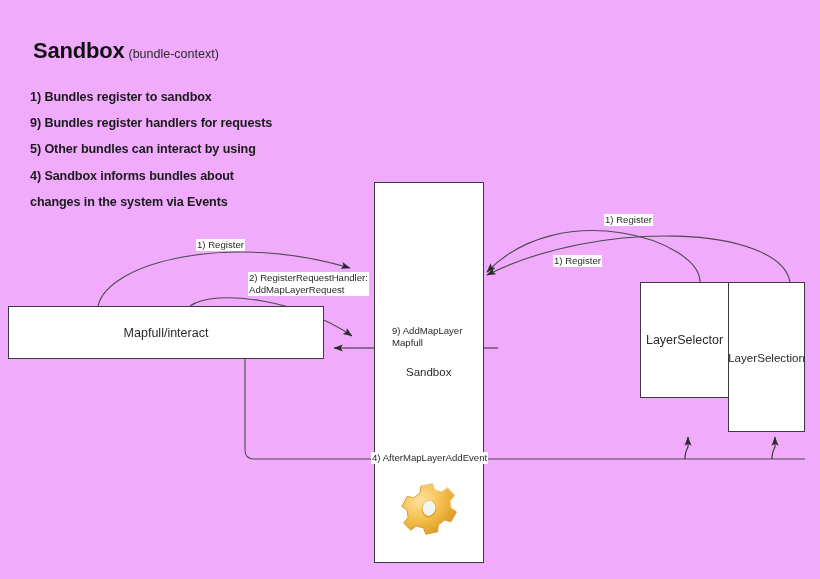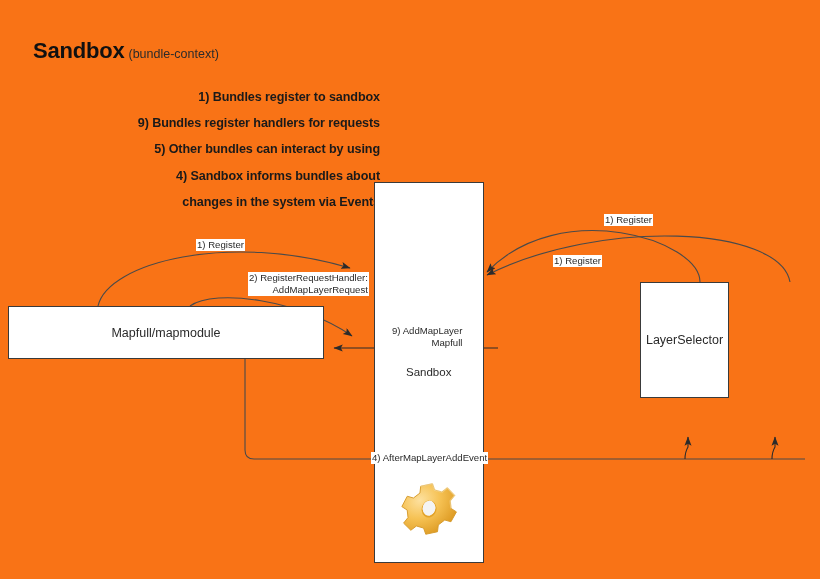--- a/index.html
+++ b/index.html
@@ -4,21 +4,21 @@
 <style>
   html, body {
     margin: 0;
     padding: 0;
     background: #f4f4f4;
   }
   #canvas {
     position: relative;
     width: 820px;
     height: 579px;
-    background: #f97316;
+    background: #f0abfc;
     font-family: "Liberation Sans", sans-serif;
     overflow: hidden;
   }
   svg.layer {
     position: absolute;
     left: 0;
     top: 0;
     width: 820px;
     height: 579px;
     pointer-events: none;
@@ -47,43 +47,42 @@
     color: #111;
     letter-spacing: -0.2px;
   }
   .title-sub {
     font-size: 12.5px;
     color: #2b2b2b;
     margin-left: 4px;
   }
   .bullets {
     position: absolute;
-    left: 50px;
+    left: 30px;
     top: 84px;
     width: 330px;
-    text-align: right;
   }
   .bullet-line {
     font-size: 12.6px;
     font-weight: bold;
     color: #1a1a1a;
     line-height: 26.2px;
     white-space: nowrap;
     letter-spacing: -0.1px;
   }
   .edge-label {
     position: absolute;
     background: #ffffff;
     color: #2a2a2a;
     font-size: 9.6px;
     font-family: "Liberation Sans", sans-serif;
     white-space: nowrap;
     line-height: 12px;
     padding: 0 1px;
-    text-align: right;
+    text-align: left;
   }
   .sandbox-caption {
     position: absolute;
     font-size: 11.5px;
     color: #2a2a2a;
     white-space: nowrap;
   }
   .gear-wrap {
     position: absolute;
     left: 398px;
@@ -133,29 +132,32 @@
 
     <path d="M790,282 C780,226 600,218 487,275" fill="none" stroke="#4a4a4a" stroke-width="1.1" marker-end="url(#arrow)"></path>
 
     <path d="M245,359 L245,450 Q245,459 254,459 L805,459" fill="none" stroke="#4a4a4a" stroke-width="1.1"></path>
 
     <path d="M685,459 Q685,452 688,447 L688,437" fill="none" stroke="#2b2b2b" stroke-width="1.1" marker-end="url(#arrow)"></path>
     <path d="M772,459 Q772,452 775,447 L775,437" fill="none" stroke="#2b2b2b" stroke-width="1.1" marker-end="url(#arrow)"></path>
   </svg>
 
   <div class="box" style="left:8px; top:306px; width:316px; height:53px;">
-    <span>Mapfull/mapmodule</span>
+    <span>Mapfull/interact</span>
   </div>
 
   <div class="box" style="left:374px; top:182px; width:110px; height:381px;"></div>
 
   <div class="box" style="left:640px; top:282px; width:89px; height:116px;">
     <span>LayerSelector</span>
   </div>
 
+  <div class="box" style="left:728px; top:282px; width:77px; height:150px; font-size:11.6px;">
+    <span>LayerSelection</span>
+  </div>
 
   <div class="sandbox-caption" style="left:406px; top:366px;">Sandbox</div>
 
   <div class="edge-label" style="left:196px; top:239px;">1) Register</div>
 
   <div class="edge-label" style="left:205px; top:272px;margin-left:43px;">
     <div>2) RegisterRequestHandler:</div>
     <div>AddMapLayerRequest</div>
   </div>
 

